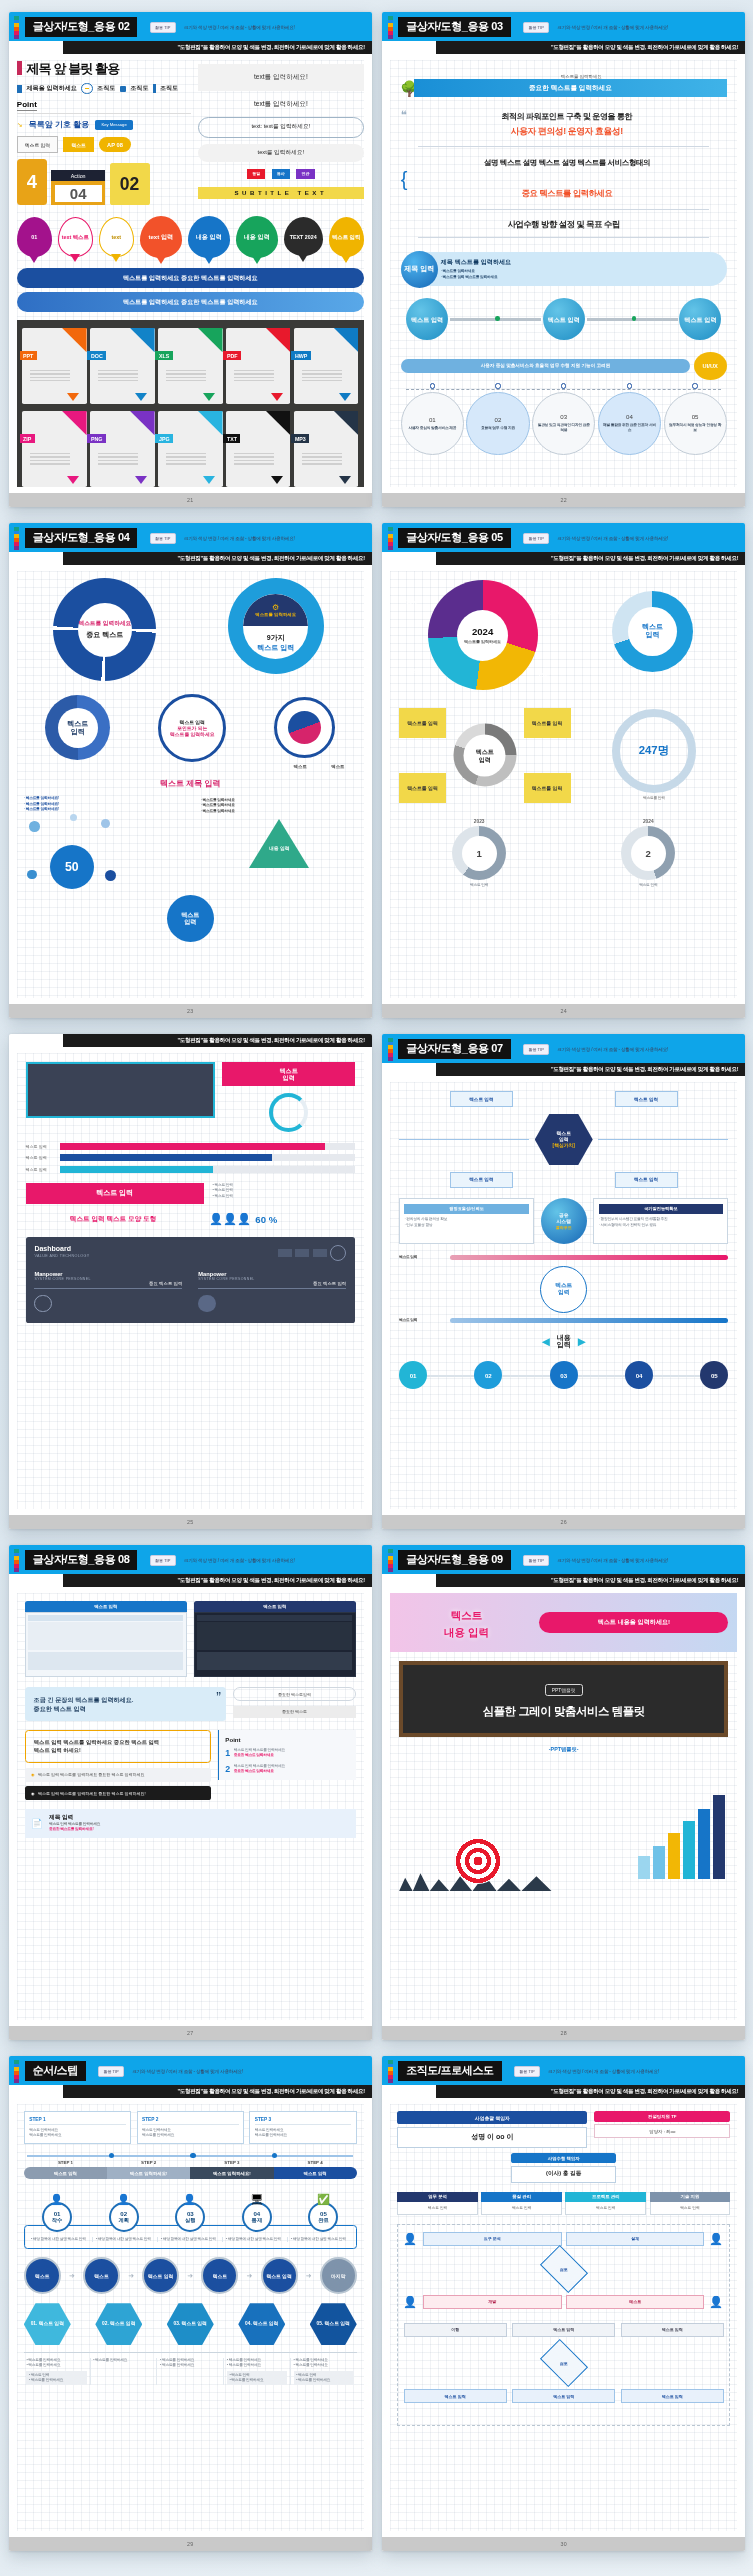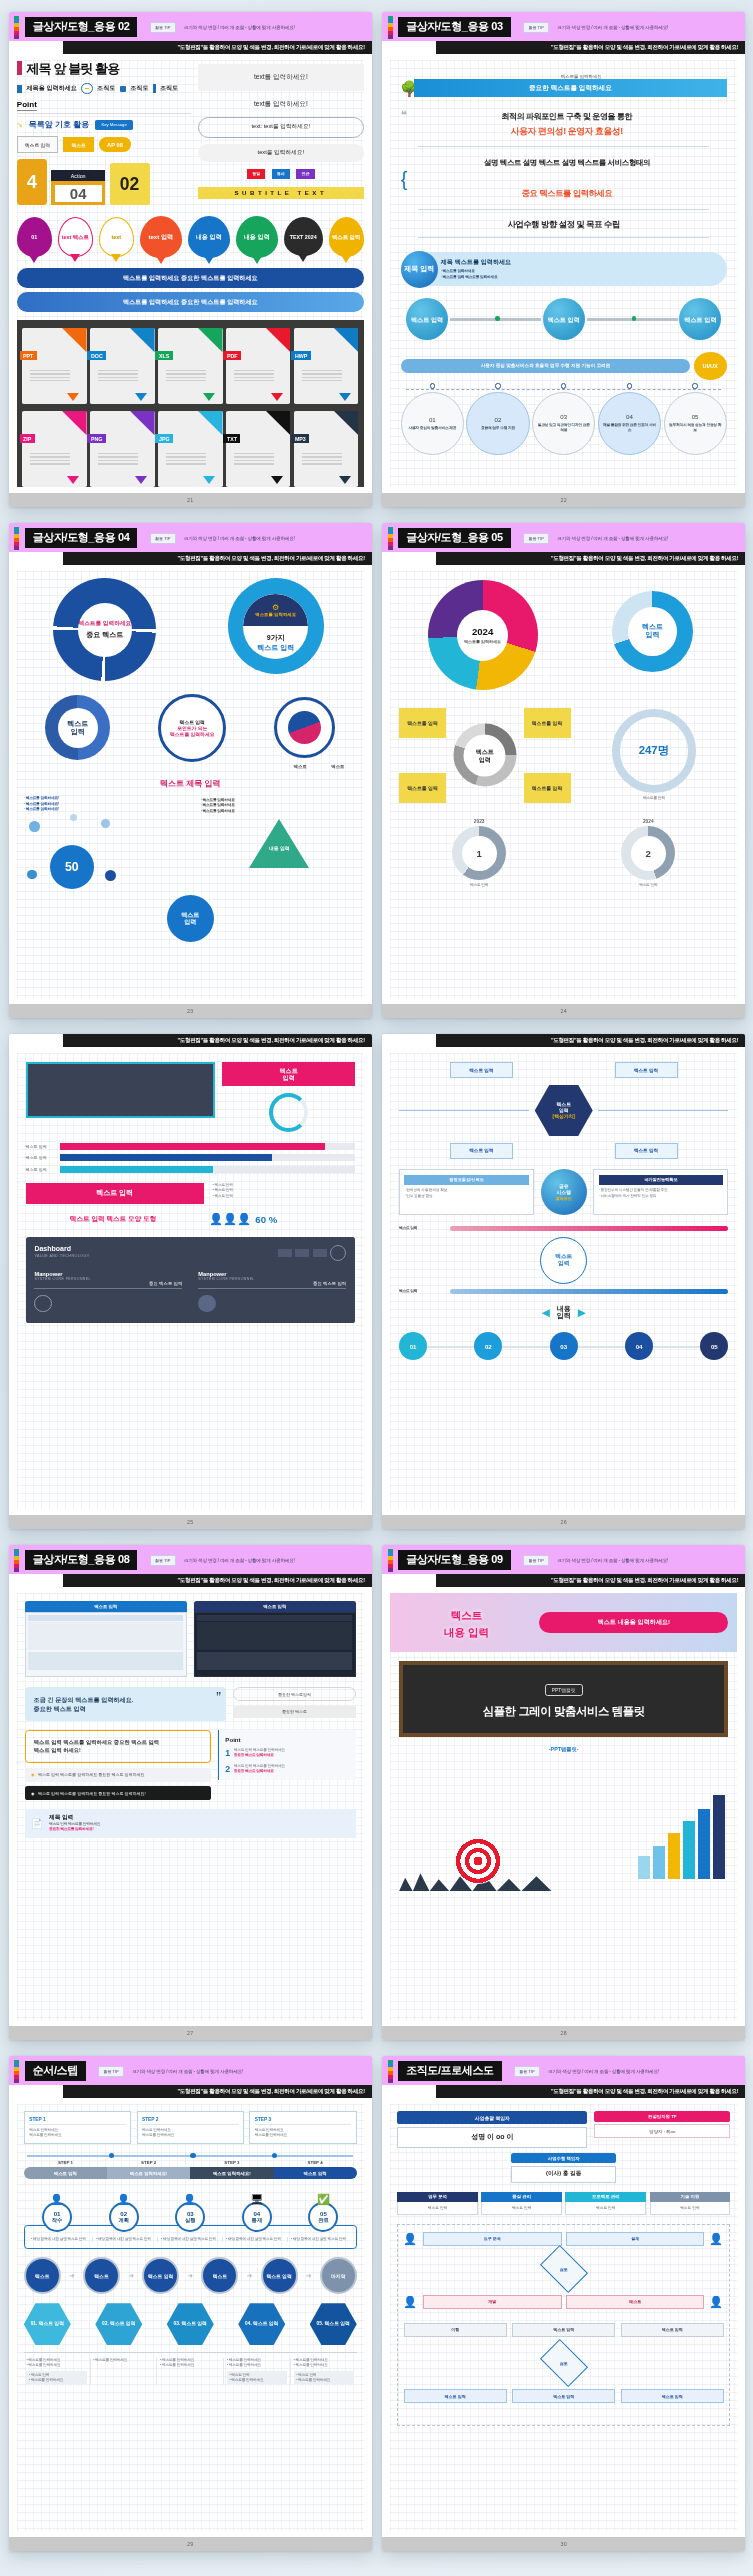--- a/index.html
+++ b/index.html
@@ -9,21 +9,21 @@
     background:linear-gradient(135deg,#e4ecf2 0%,#dce7ef 40%,#e9f0f5 100%);
     width:754px;height:2576px;overflow:hidden;position:relative;
   }
   .grid{display:grid;grid-template-columns:1fr 1fr;gap:16px 10.5px;padding:12.3px 8.8px;}
   .card{
     background:#fff;border-radius:1.8px;
     box-shadow:0 5.3px 16px rgba(60,80,100,.22),0 0.9px 2.6px rgba(0,0,0,.10);
     overflow:hidden;display:flex;flex-direction:column;height:495px;
   }
   
-  .chead{background:#f0abfc;display:flex;align-items:center;padding:5.3px 5.3px 4.4px 5.3px;position:relative;height:29px;}
+  .chead{background:#0ea5e9;display:flex;align-items:center;padding:5.3px 5.3px 4.4px 5.3px;position:relative;height:29px;}
   .swatch{width:5.3px;height:23px;display:flex;flex-direction:column;margin-right:5.3px;flex:none;}
   .swatch i{flex:1;display:block;}
   .title-badge{
     background:#111;color:#fff;font-weight:bold;font-size:11px;
     padding:2.6px 8px 3.5px;letter-spacing:-0.4px;white-space:nowrap;line-height:1.25;
   }
   .tip-pill{
     background:#f0f1fa;border:0.9px solid #c9cbe0;color:#4a4a66;
     font-size:4px;padding:1.8px 4.4px;margin-left:12.3px;border-radius:1.8px;white-space:nowrap;
   }
@@ -704,20 +704,33 @@
             <i style="display:block;width:17.5px;height:17.5px;border-radius:50%;background:#5a6886;margin-top:5.3px;"></i>
           </div>
         </div>
       </div>
     </div>
       </div>
     <div class="cfoot">25</div>
   </div>
 
   <div class="card">
+    <div class="chead">
+      <span class="swatch">
+          <i style="background:#16a085"></i>
+          <i style="background:#1e88e5"></i>
+          <i style="background:#f2b705"></i>
+          <i style="background:#f25c05"></i>
+          <i style="background:#e0195b"></i>
+          <i style="background:#7b2d8e"></i>
+        </span>
+      <span class="title-badge">글상자/도형_응용 07</span>
+      <span class="tip-pill">활용 TIP</span>
+      <span class="tip-text">크기와 색상 변경 / 여러 개 조합 - 상황에 맞게 사용하세요!</span>
+    </div>
     <div class="subwrap">
         <div class="subbanner">"도형편집"을 활용하여 모양 및 색을 변경, 회전하여 가로/세로에 맞게 활용 하세요!</div>
       </div>
     <div class="cbody">
         <div class="canvas" style="padding:8.8px;">
       <div style="display:flex;justify-content:space-around;">
         <div style="width:63px;border:0.9px solid #9ec4e8;background:#eaf4fc;font-size:4.6px;font-weight:bold;color:#1b4fa0;text-align:center;padding:4.4px 0;">텍스트 입력</div>
         <div style="width:63px;border:0.9px solid #9ec4e8;background:#eaf4fc;font-size:4.6px;font-weight:bold;color:#1b4fa0;text-align:center;padding:4.4px 0;">텍스트 입력</div>
       </div>
       <div style="display:flex;justify-content:center;align-items:center;gap:5.3px;margin-top:7px;">

